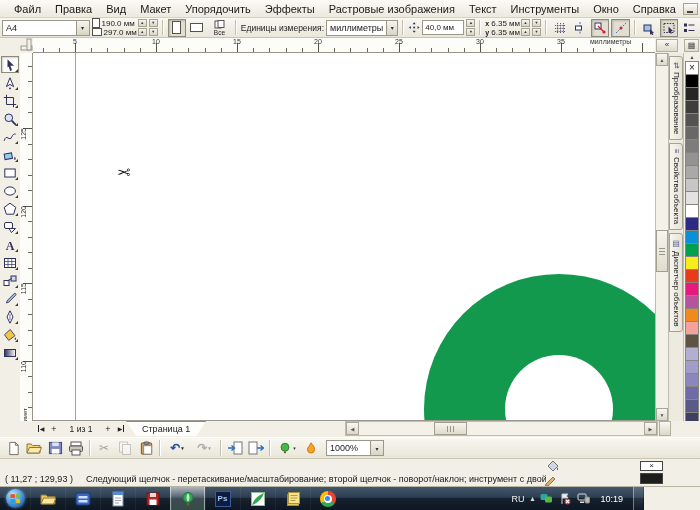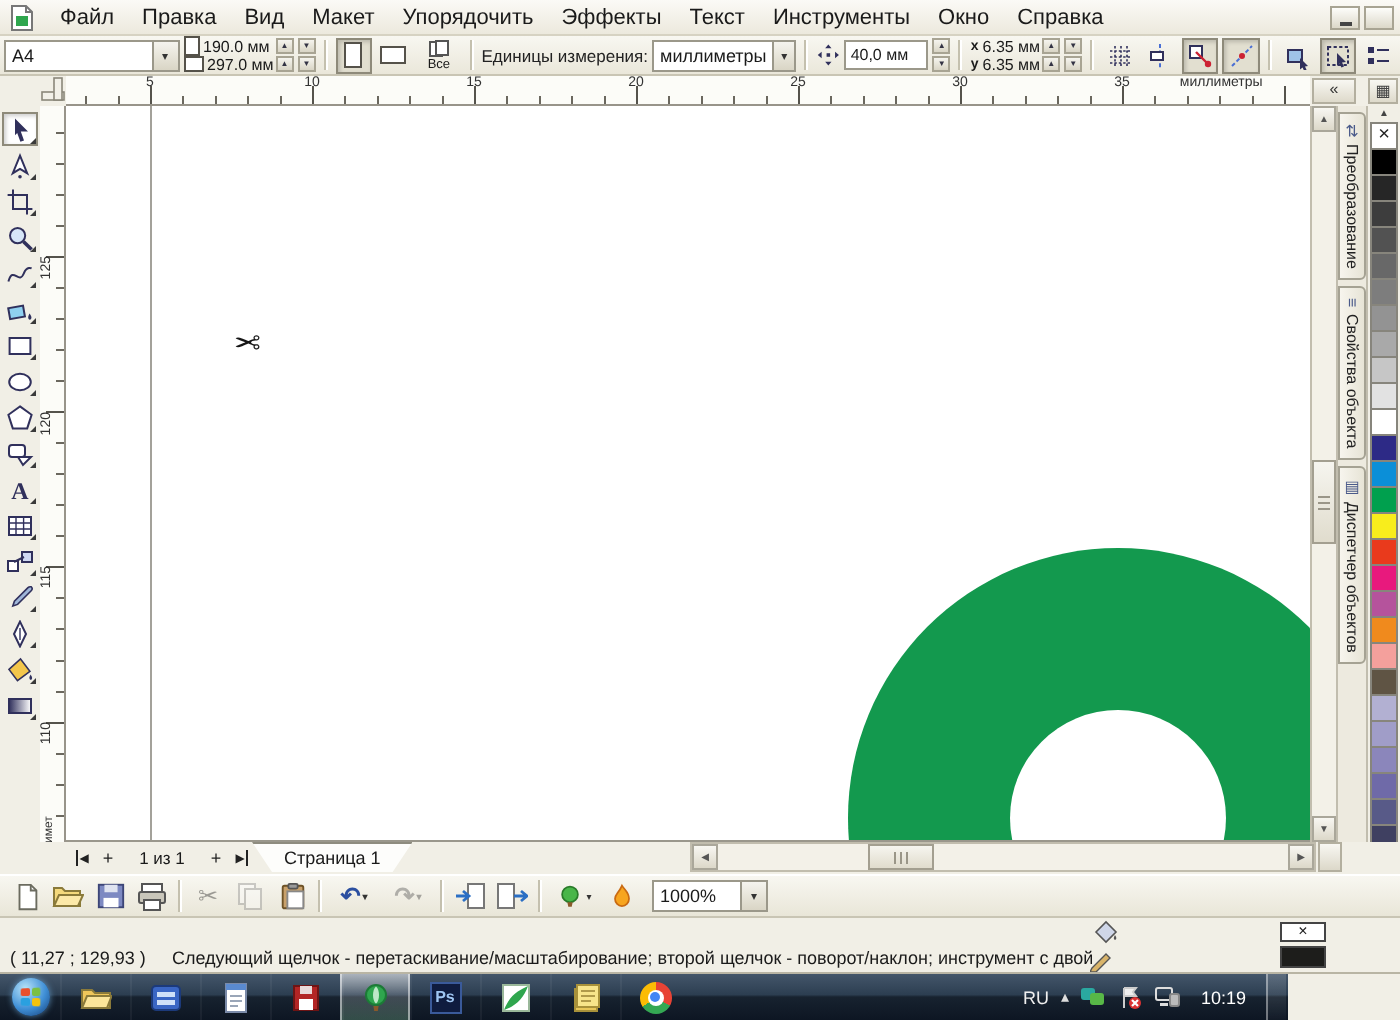--- a/index.html
+++ b/index.html
@@ -130,20 +130,21 @@
         <path d="M10 1v3h3" fill="none" stroke="#777"></path>
         <rect x="5" y="6" width="6" height="5" fill="#2fa64e"></rect>
       </svg>
     <div class="menuitems" style="display:flex;">
         <span class="menu-item">Файл</span>
         <span class="menu-item">Правка</span>
         <span class="menu-item">Вид</span>
         <span class="menu-item">Макет</span>
         <span class="menu-item">Упорядочить</span>
         <span class="menu-item">Эффекты</span>
+        <span class="menu-item">Растровые изображения</span>
         <span class="menu-item">Текст</span>
         <span class="menu-item">Инструменты</span>
         <span class="menu-item">Окно</span>
         <span class="menu-item">Справка</span>
       </div>
     <div class="winbtns">
       <div class="winbtn">
           <span class="mini"></span>
         </div>
       <div class="winbtn"></div>

